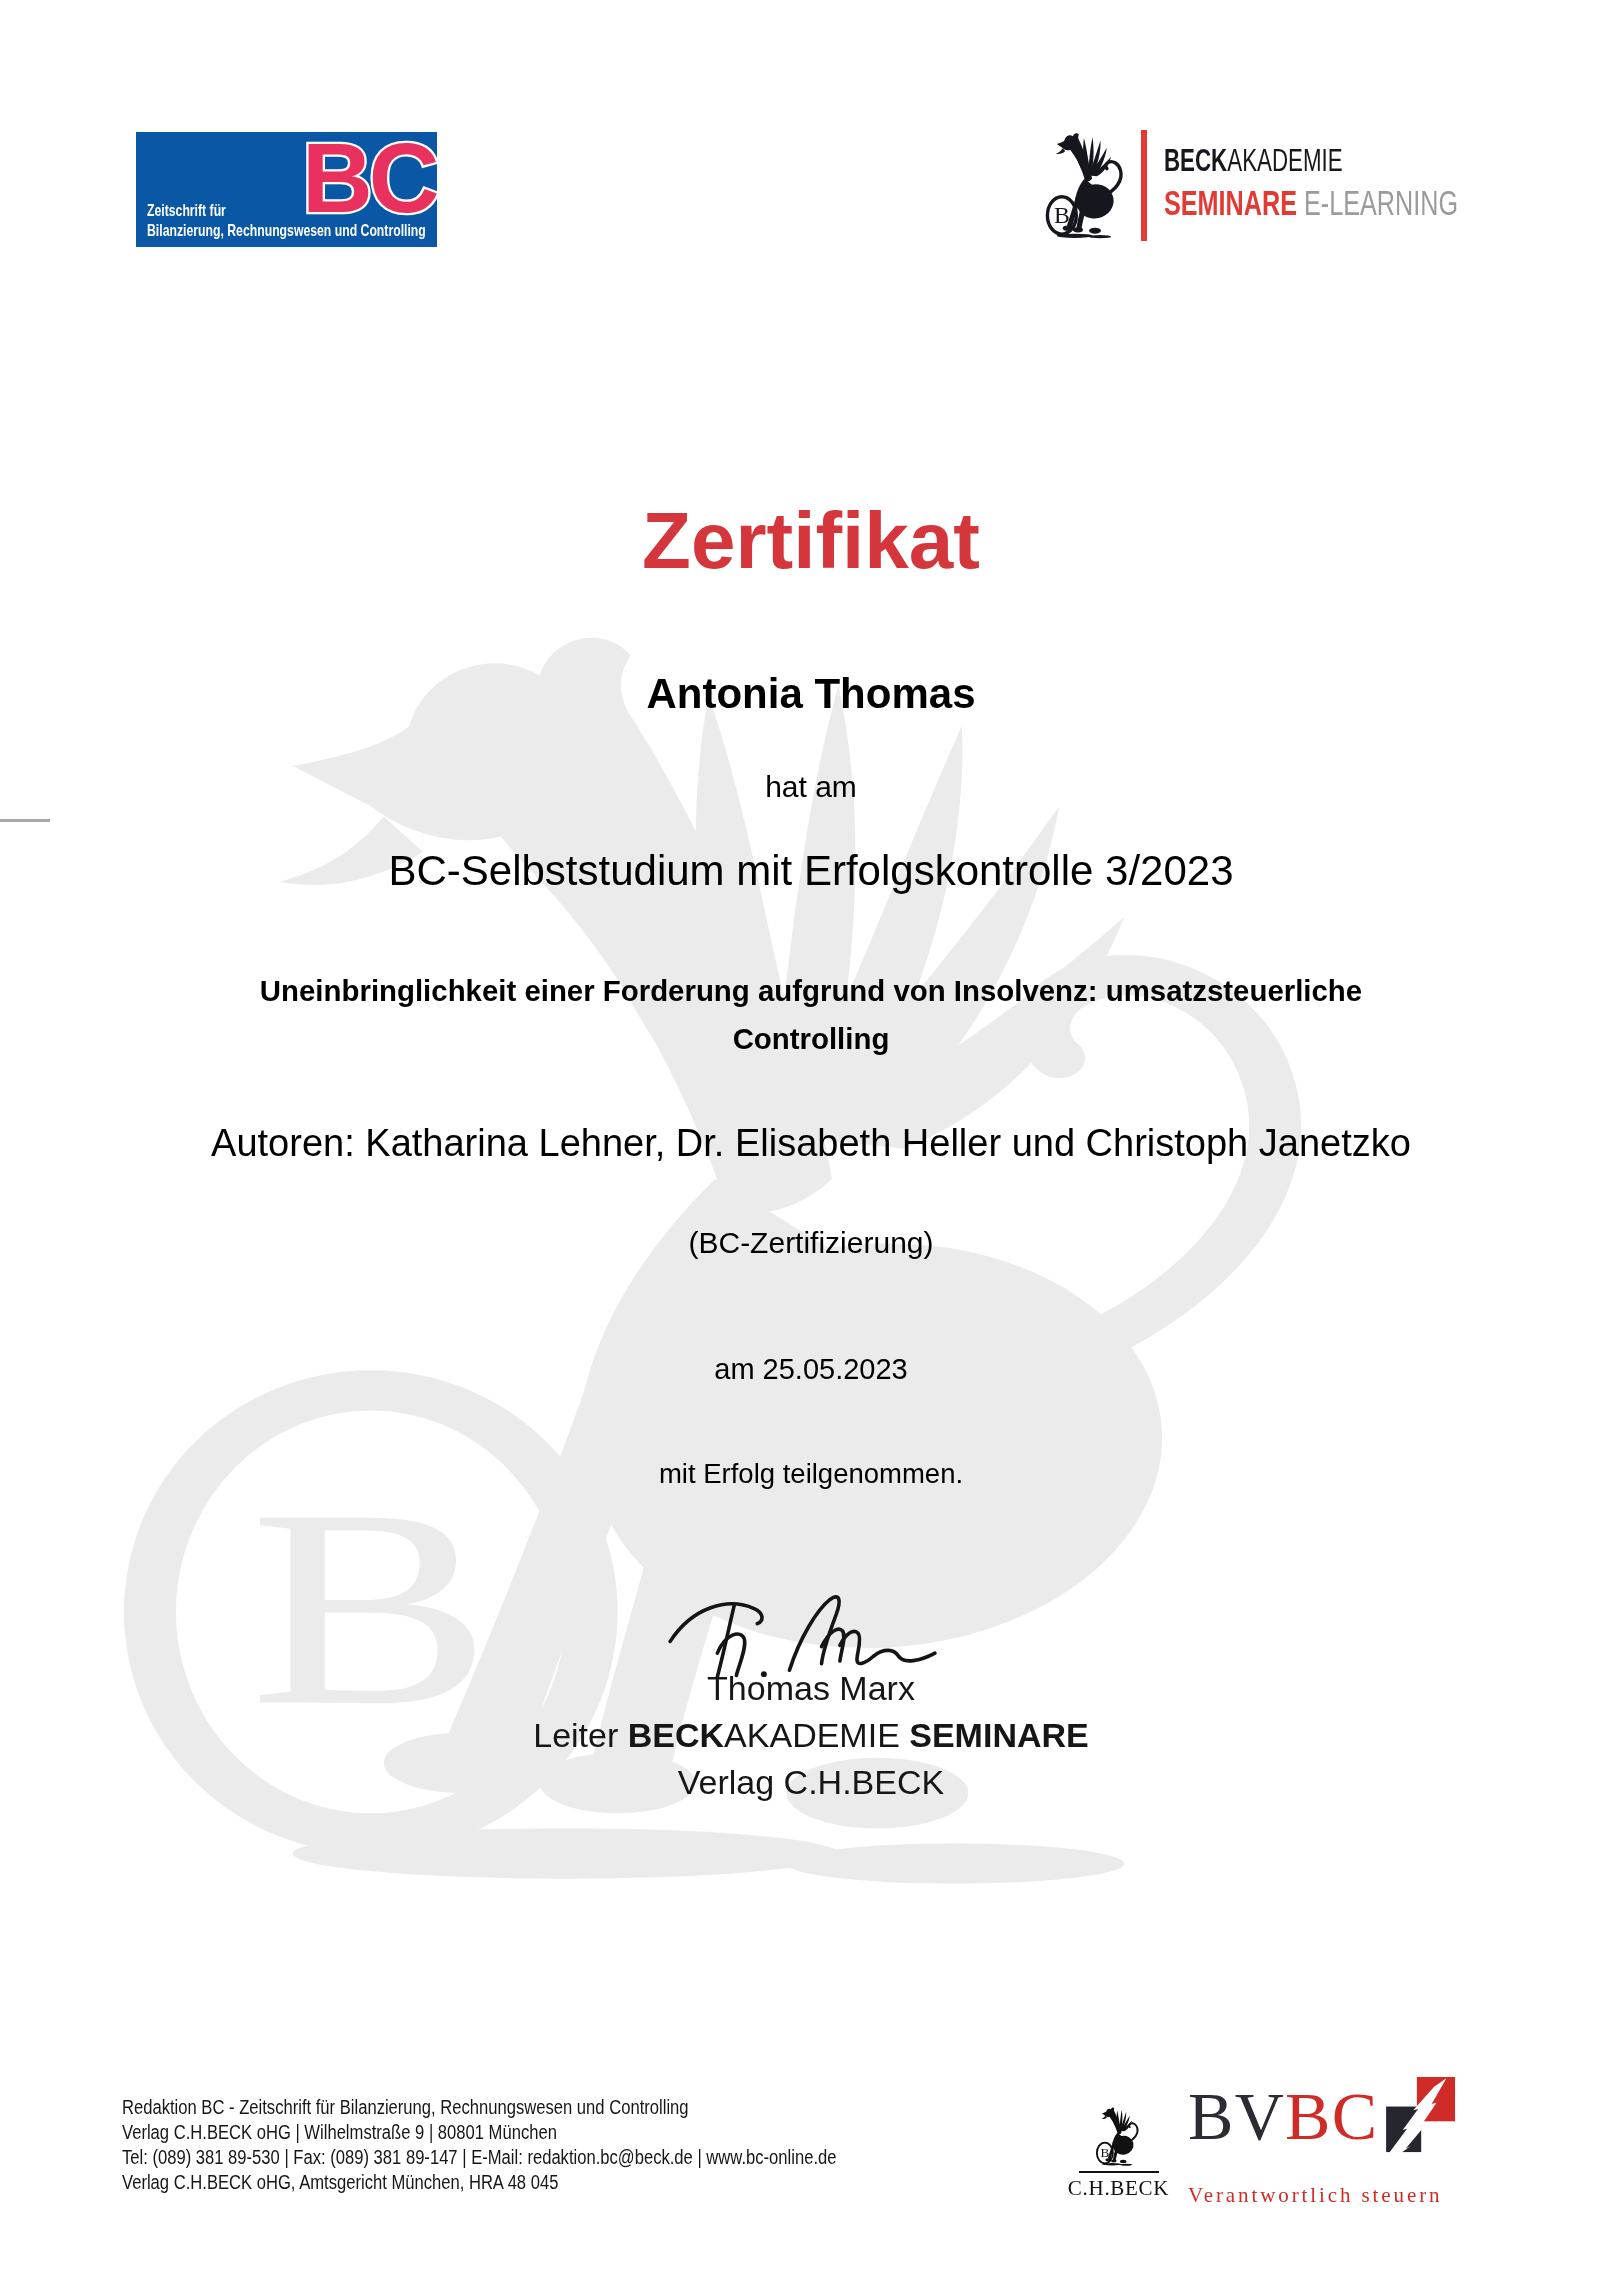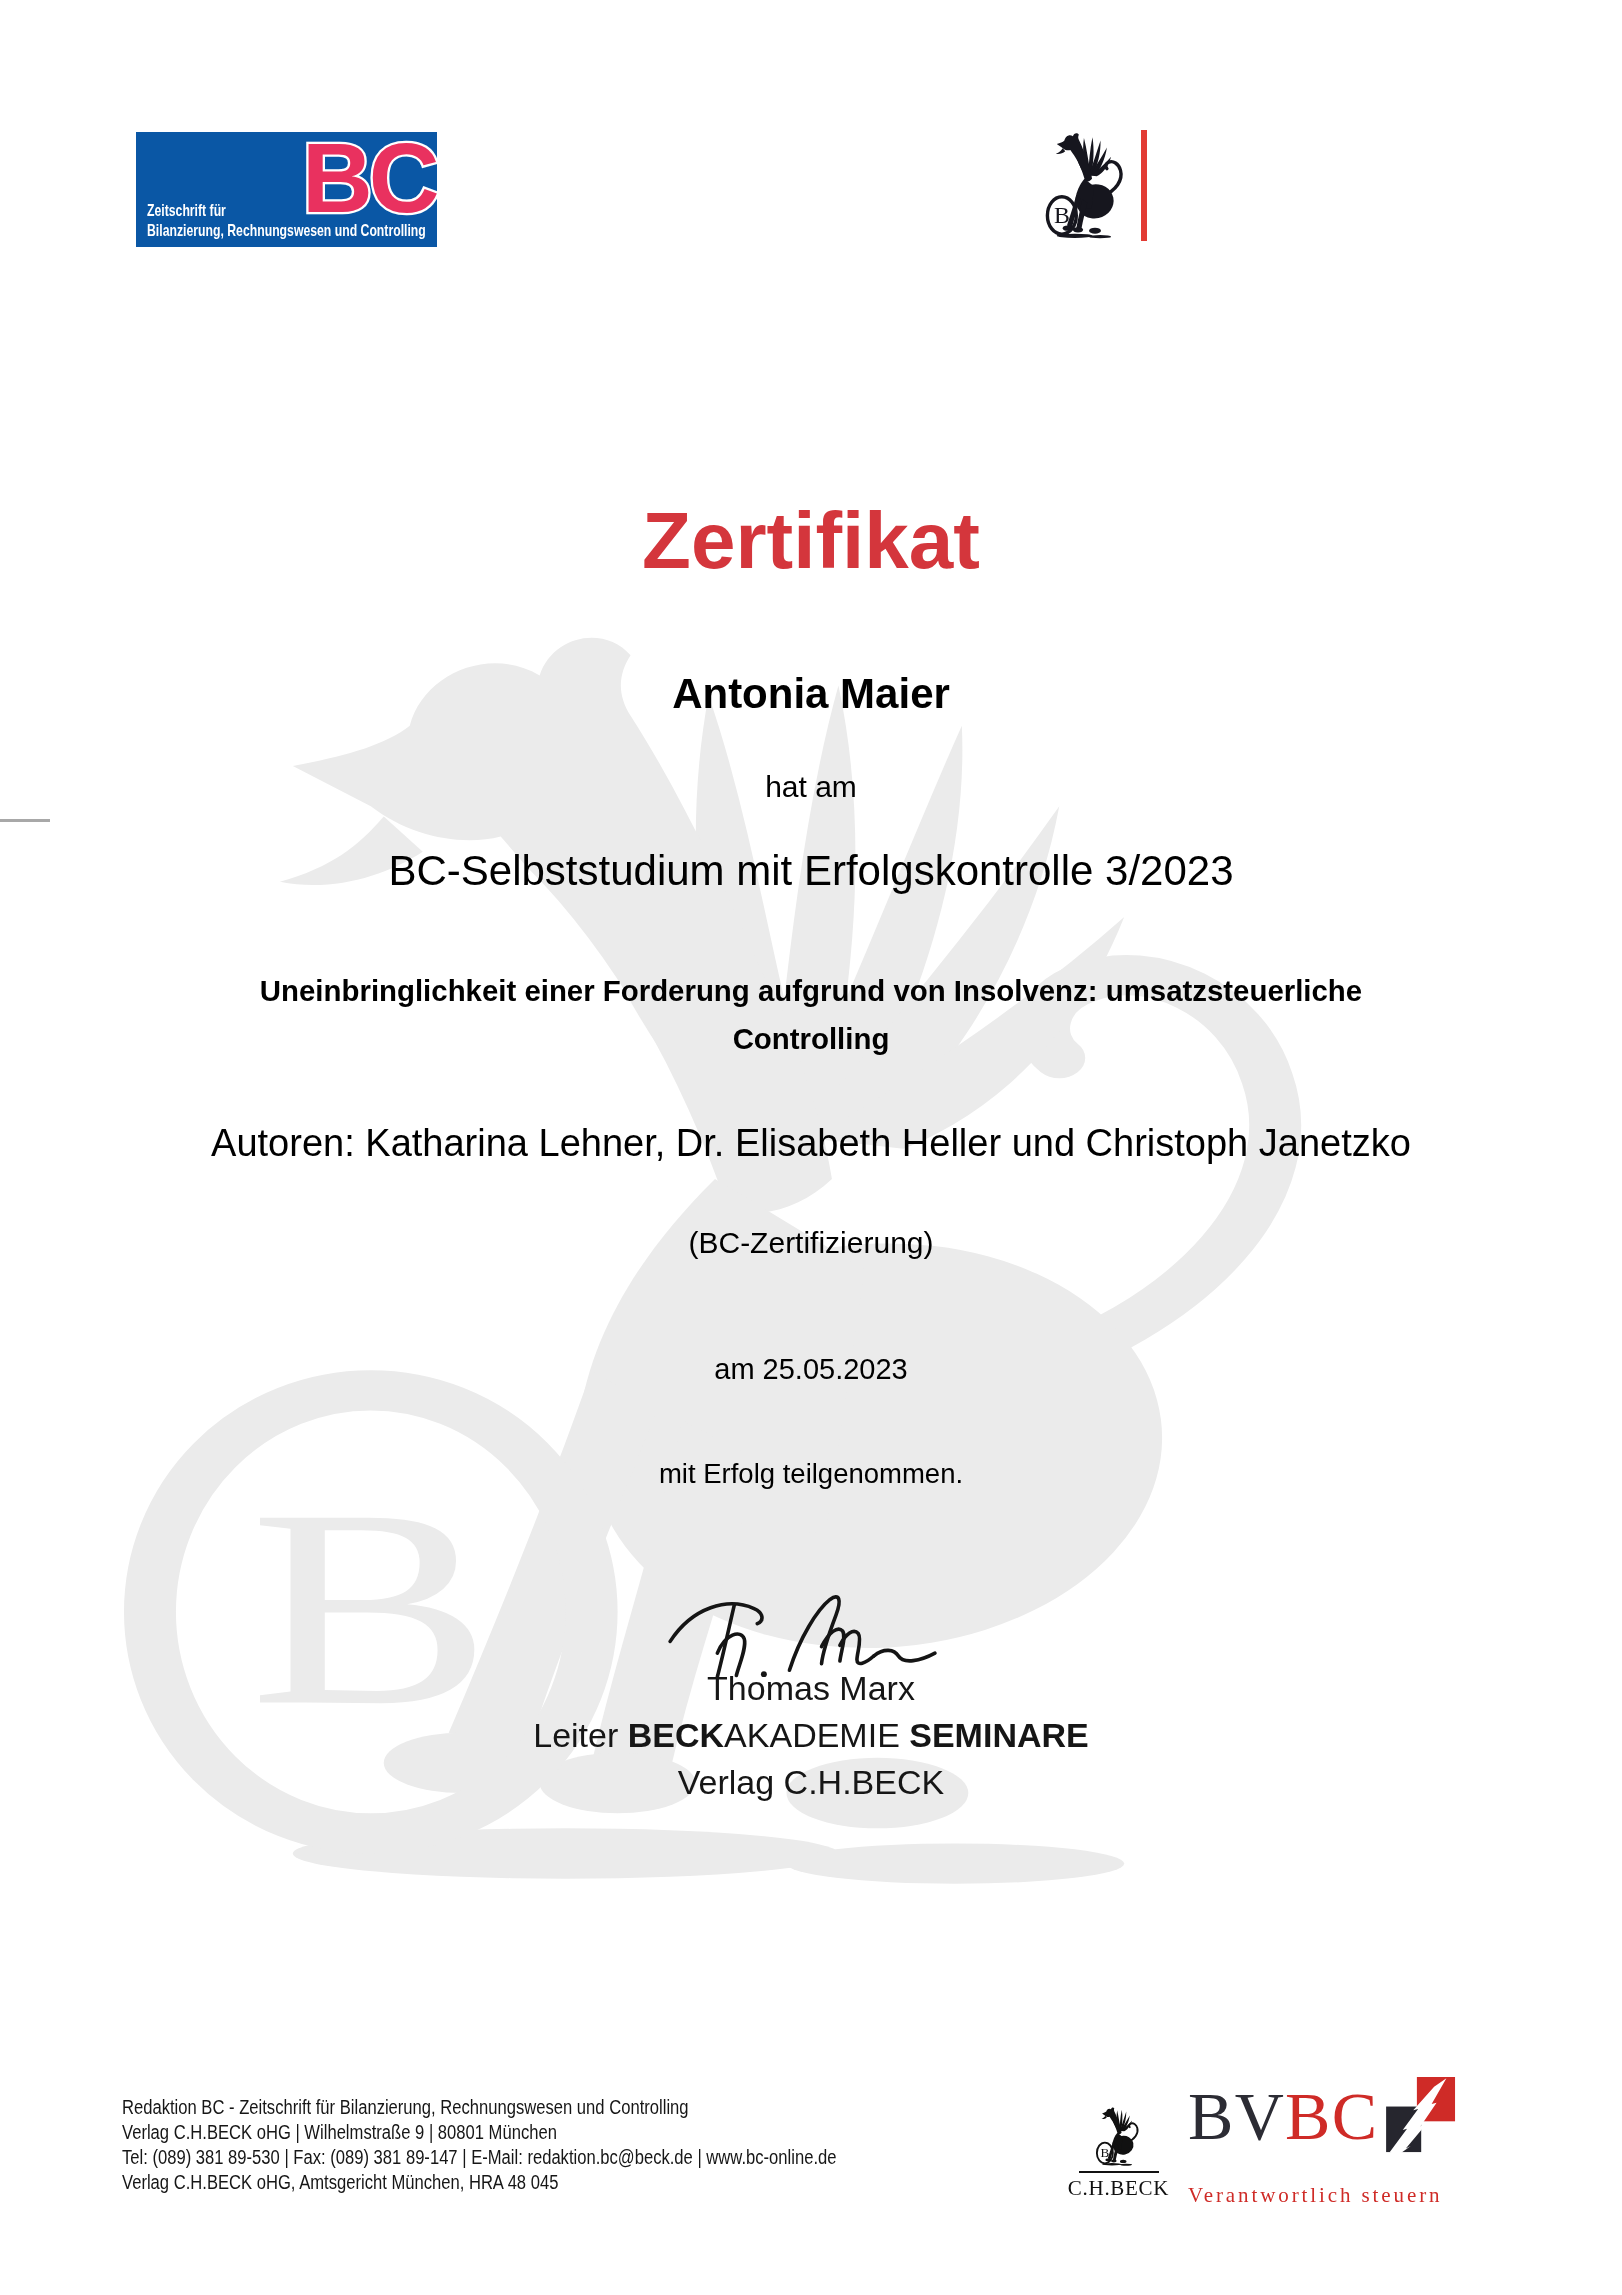--- a/index.html
+++ b/index.html
@@ -125,26 +125,30 @@
   <div class="bc-tagline"><span>Zeitschrift für</span><br>
     <span>Bilanzierung, Rechnungswesen und Controlling</span>
   </div>
 </div>
 
 <div id="ba-logo" class="layer">
   <svg id="ba-griffin" viewBox="0 0 200 260">
       <use href="#griffin"></use>
     </svg>
   <div id="ba-divider"></div>
+  <div id="ba-text">
+    <div id="ba-line1"><span class="b800">BECK</span><span>AKADEMIE</span></div>
+    <div id="ba-line2"><span class="sem">SEMINARE</span><span class="el"> E-LEARNING</span></div>
+  </div>
 </div>
 
 <div id="fold-mark" class="layer"></div>
 
 <div id="title" class="layer abs centered">Zertifikat</div>
-<div id="recipient" class="layer abs centered">Antonia Maier</div>
+<div id="recipient" class="layer abs centered">Antonia Thomas</div>
 <div id="hat-am" class="layer abs centered">hat am</div>
 <div id="course" class="layer abs centered">BC-Selbststudium mit Erfolgskontrolle 3/2023</div>
 <div id="topic" class="layer abs centered"><span>Uneinbringlichkeit einer Forderung aufgrund von Insolvenz: umsatzsteuerliche</span><br>
   <span>Controlling</span>
 </div>
 <div id="authors" class="layer abs centered">Autoren: Katharina Lehner, Dr. Elisabeth Heller und Christoph Janetzko</div>
 <div id="certification" class="layer abs centered">(BC-Zertifizierung)</div>
 <div id="date-line" class="layer abs centered">am 25.05.2023</div>
 <div id="participation" class="layer abs centered">mit Erfolg teilgenommen.</div>
 

